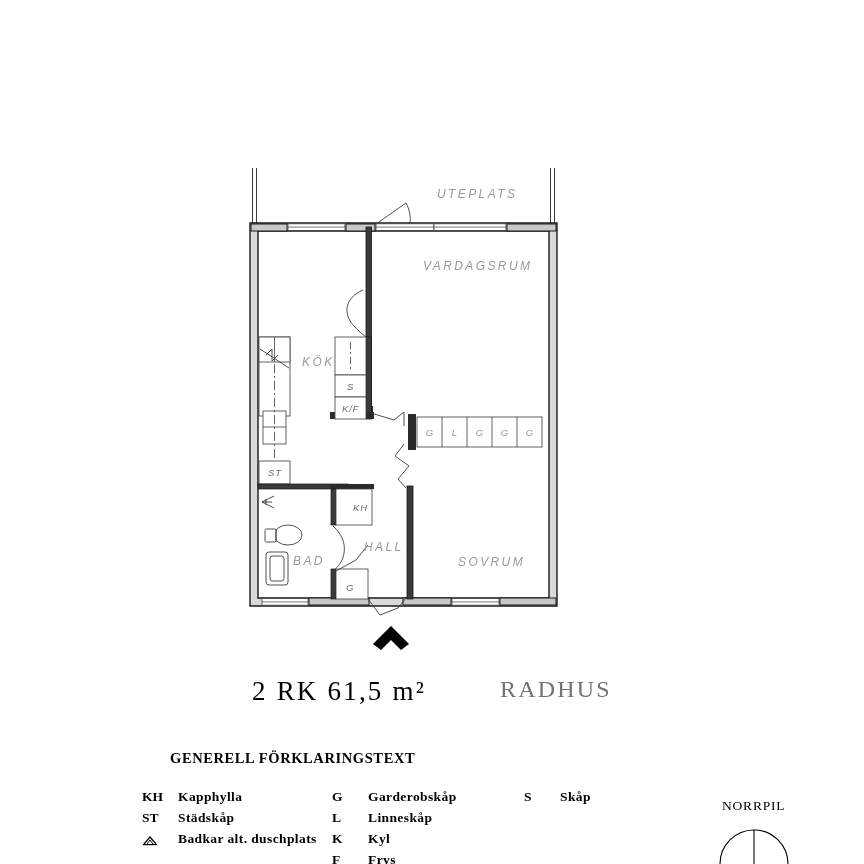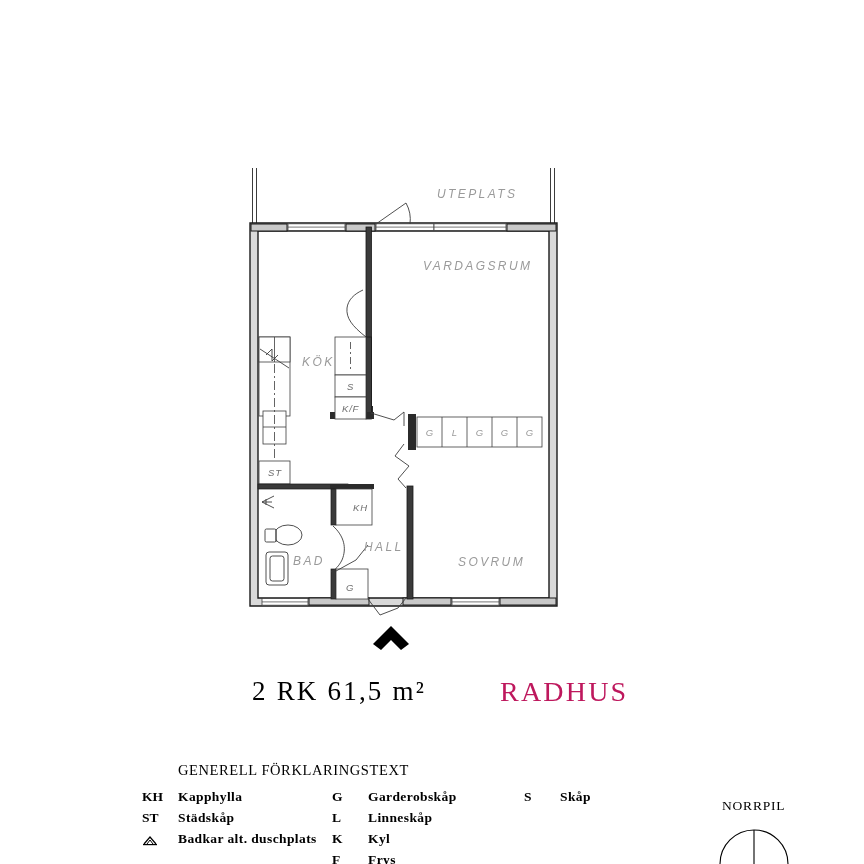--- a/index.html
+++ b/index.html
@@ -43,42 +43,41 @@
     font-size: 27px;
     letter-spacing: 2.2px;
     white-space: nowrap;
     color: #000;
   }
   .title-type {
     position: absolute;
     left: 500px;
     top: 0;
     font-family: "Liberation Serif", serif;
-    font-size: 28px;
+    font-size: 24px;
     letter-spacing: 2.2px;
     white-space: nowrap;
-    color: #be185d;
+    color: #737373;
   }
 
   #legend {
     position: absolute;
     left: 0;
     top: 750px;
     width: 864px;
   }
   .legend-heading {
     position: absolute;
     left: 170px;
-    top: 12px;
+    top: 0;
     font-family: "Liberation Serif", serif;
-    font-weight: normal;
+    font-weight: bold;
     font-size: 14.5px;
     letter-spacing: 0.6px;
     white-space: nowrap;
-    margin-left: 8px;
   }
   .legend-table {
     position: absolute;
     left: 0;
     top: 36px;
     width: 864px;
   }
   .legend-col {
     position: absolute;
     top: 0;

